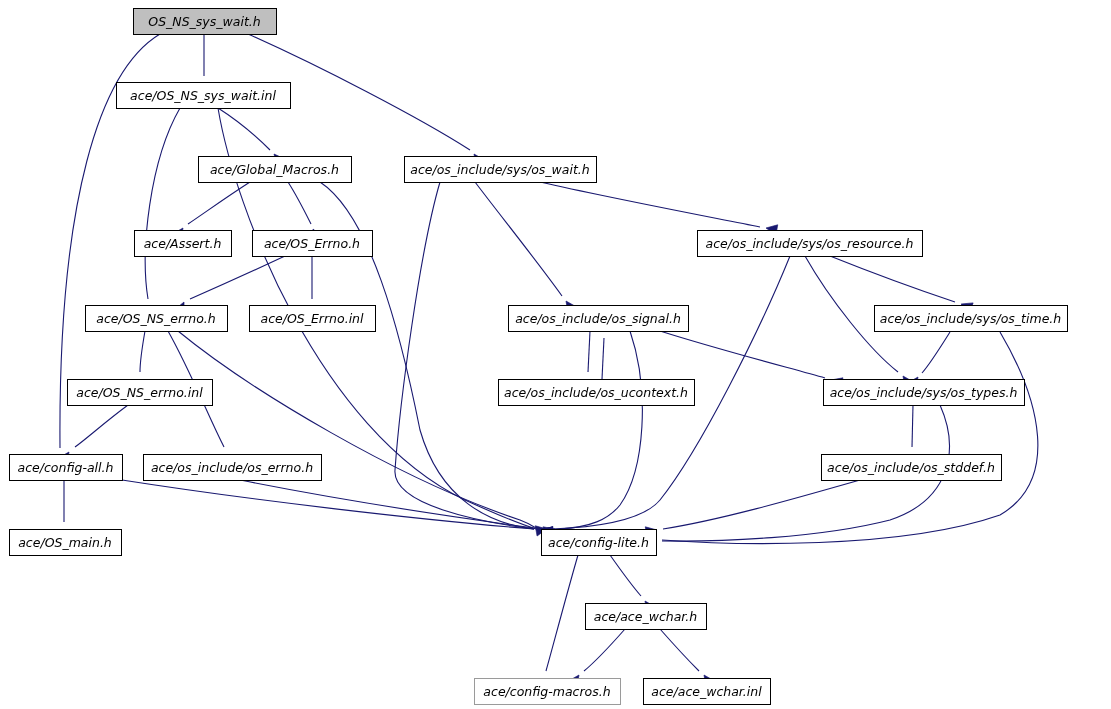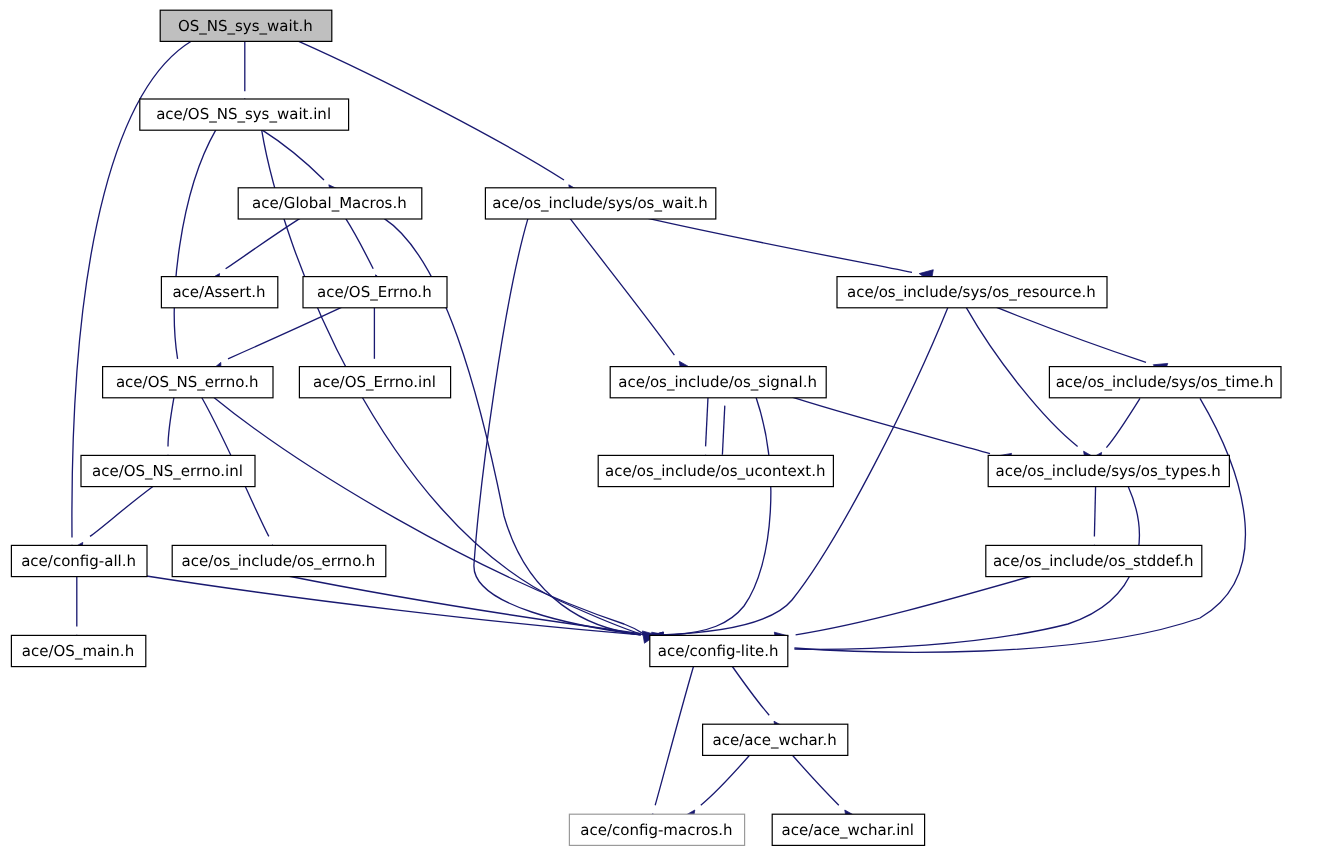--- a/index.html
+++ b/index.html
@@ -6,20 +6,21 @@
     margin: 0;
     padding: 0;
     background: #ffffff;
   }
   #canvas {
     position: relative;
     width: 1111px;
     height: 709px;
     background: #ffffff;
     overflow: hidden;
+    font-style: italic;
   }
   svg#graph {
     position: absolute;
     top: 0; left: 0;
     width: 1111px;
     height: 709px;
   }
   .node-rect {
     fill: #ffffff;
     stroke: #000000;

